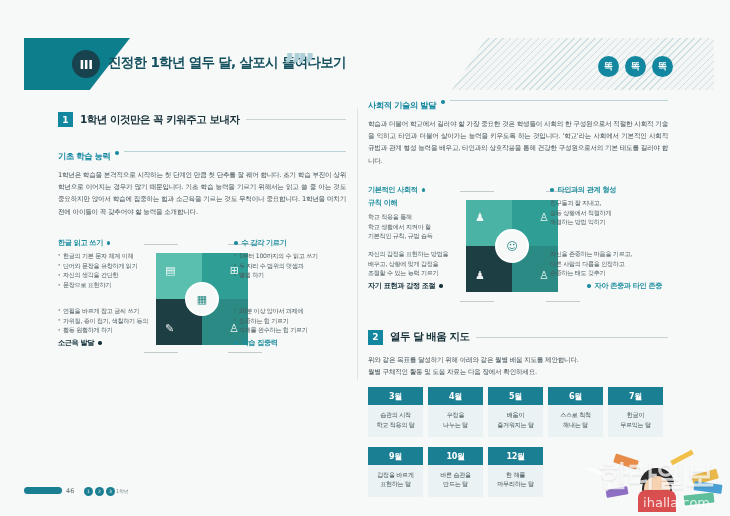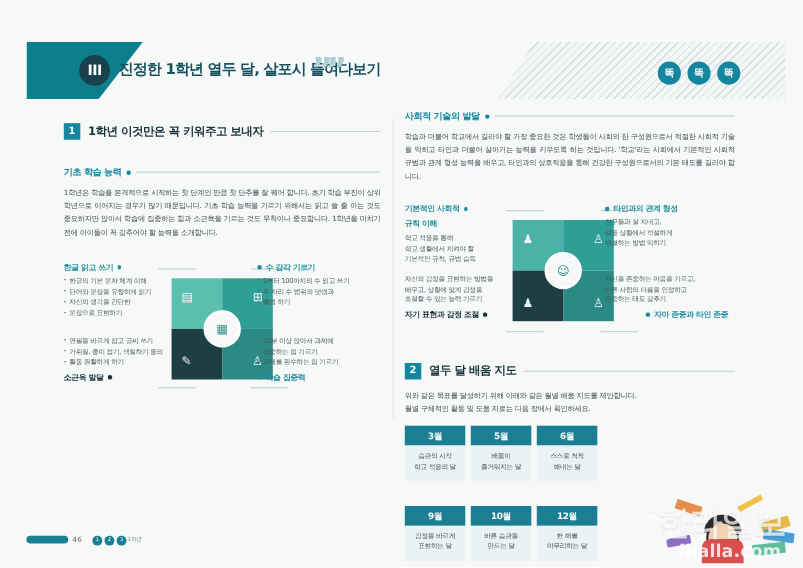--- a/index.html
+++ b/index.html
@@ -80,21 +80,21 @@
     display: flex; align-items: center; justify-content: center;
     flex: 0 0 auto;
   }
   .sec-title {
     font-size: 10.5px; font-weight: bold; color: #17323a;
     letter-spacing: -0.5px; white-space: nowrap;
   }
   .sec-rule { flex: 1; height: 1px; background: #c9d2d4; }
 
   
-  .sub-head { display: flex; align-items: center; gap: 5px; margin-bottom: 7px; }
+  .sub-head { display: flex; align-items: flex-start; gap: 5px; margin-bottom: 7px; }
   .sub-title {
     font-size: 8.3px; font-weight: bold; color: #1487a0;
     letter-spacing: -0.4px; white-space: nowrap;
   }
   .sub-dot {
     width: 4px; height: 4px; border-radius: 50%;
     background: #1487a0; flex: 0 0 auto;
   }
   .sub-rule { flex: 1; height: 1px; background: #bcd3d8; }
 
@@ -173,21 +173,21 @@
     background: #1a7f92; color: #ffffff;
     font-size: 8px; font-weight: bold; text-align: center;
     padding: 3.5px 0; letter-spacing: -0.3px;
   }
   .mbody {
     background: #eaf2f4; color: #3d4e53;
     font-size: 6.1px; line-height: 1.55; text-align: center;
     padding: 5px 2px 8px; letter-spacing: -0.3px;
     min-height: 31px;
   }
-  .months-row2 { margin-top: 23px; }
+  .months-row2 { margin-top: 10px; }
 
   
   .illus { position: absolute; right: 6px; bottom: 4px; width: 140px; height: 92px; }
   .boy-head {
     position: absolute; right: 52px; bottom: 8px;
     width: 30px; height: 30px; border-radius: 50%;
     background: #f6d2b0; border: 2px solid #2c2c2c;
   }
   .boy-hair {
     position: absolute; right: 50px; bottom: 28px;
@@ -209,21 +209,21 @@
 
   
   .wm {
     position: absolute; right: 16px; bottom: 20px;
     font-size: 30px; font-weight: bold; color: rgba(255,255,255,.72);
     letter-spacing: -1px; pointer-events: none;
     text-shadow: 0 1px 2px rgba(0,0,0,.10);
   }
   .wm-sub {
     position: absolute; right: 20px; bottom: 6px;
-    font-size: 16px; font-weight: bold; color: rgba(255,255,255,.8);
+    font-size: 13px; font-weight: normal; color: rgba(255,255,255,.8);
     letter-spacing: 0px;
   }
   .wm-swoosh {
     position: absolute; right: 118px; bottom: 26px;
     width: 34px; height: 20px; border-radius: 50%;
     border: 3px solid rgba(255,255,255,.75);
     border-bottom-color: transparent; border-left-color: transparent;
     transform: rotate(30deg);
   }
 
@@ -449,31 +449,45 @@
 
     <div class="months">
       <div class="mcard">
         <div class="mhead">3월</div>
         <div class="mbody">
           <div>습관의 시작</div>
           <div>학교 적응의 달</div>
         </div>
       </div>
       <div class="mcard">
+        <div class="mhead">4월</div>
+        <div class="mbody">
+          <div>우정을</div>
+          <div>나누는 달</div>
+        </div>
+      </div>
+      <div class="mcard">
         <div class="mhead">5월</div>
         <div class="mbody">
           <div>배움이</div>
           <div>즐거워지는 달</div>
         </div>
       </div>
       <div class="mcard">
         <div class="mhead">6월</div>
         <div class="mbody">
           <div>스스로 척척</div>
           <div>해내는 달</div>
+        </div>
+      </div>
+      <div class="mcard">
+        <div class="mhead">7월</div>
+        <div class="mbody">
+          <div>한글이</div>
+          <div>무르익는 달</div>
         </div>
       </div>
     </div>
 
     <div class="months months-row2">
       <div class="mcard">
         <div class="mhead">9월</div>
         <div class="mbody">
           <div>감정을 바르게</div>
           <div>표현하는 달</div>

